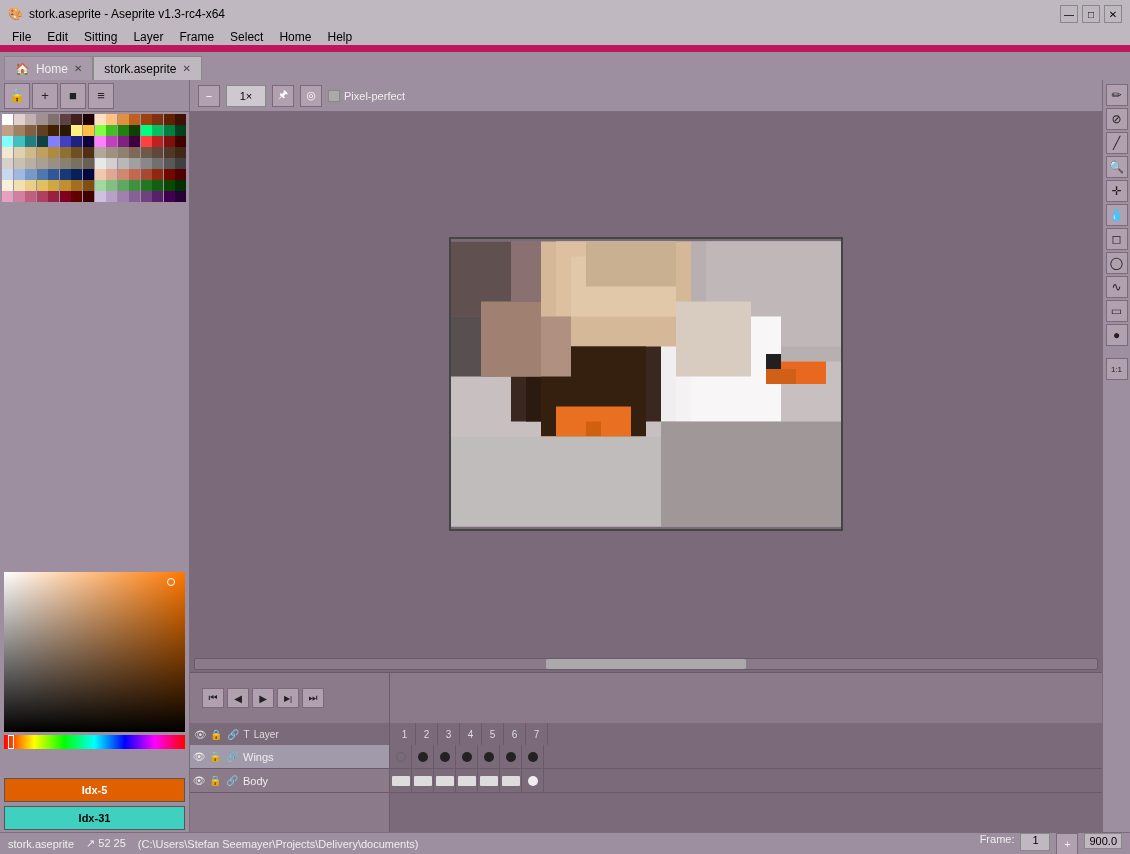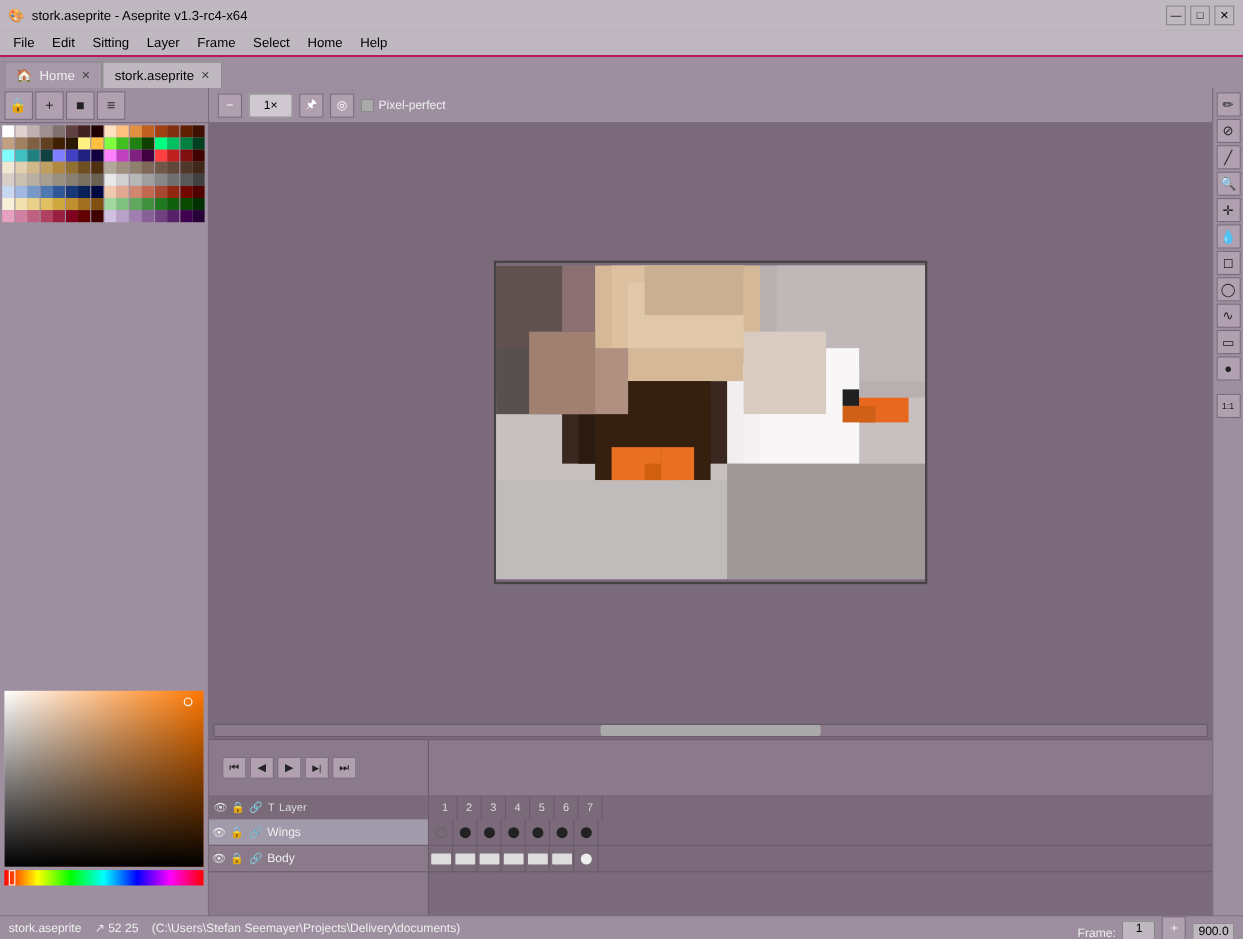--- a/index.html
+++ b/index.html
@@ -37,21 +37,21 @@
 
     
     #menu-bar {
       height: 24px;
       background: #c0b8c0;
       display: flex;
       align-items: center;
       padding: 0 4px;
       color: #000;
       font-size: 12px;
-      border-bottom: 2px solid #be185d;
+      border-bottom: 7px solid #be185d;
     }
     .menu-item {
       padding: 2px 8px;
       cursor: pointer;
     }
 
     
     #tab-bar {
       height: 28px;
       background: #9e8fa0;
@@ -429,21 +429,21 @@
       align-items: center;
       padding: 0 8px;
       font-size: 11px;
       color: #eee;
       border-top: 1px solid #7a6a7a;
       gap: 12px;
     }
     #status-right {
       margin-left: auto;
       display: flex;
-      align-items: flex-end;
+      align-items: flex-start;
       gap: 6px;
     }
     .frame-input {
       width: 30px; height: 18px;
       background: #c0b8c0;
       border: 1px solid #888;
       color: #000;
       font-size: 11px;
       text-align: center;
     }
@@ -638,20 +638,22 @@
 
     <div id="color-picker">
       <div id="color-gradient">
         <div id="color-cursor"></div>
       </div>
       <div id="hue-bar">
         <div id="hue-cursor"></div>
       </div>
     </div>
 
+    <div id="color-idx5" class="color-label">Idx-5</div>
+    <div id="color-idx31" class="color-label">Idx-31</div>
   </div>
 
   <div id="canvas-area">
 
     <div id="canvas-toolbar">
       <div class="canvas-tool-btn">−</div>
       <div class="zoom-display">1×</div>
       <div class="canvas-tool-btn">🖈</div>
       <div class="canvas-tool-btn">◎</div>
       <div id="pixel-perfect-label">

